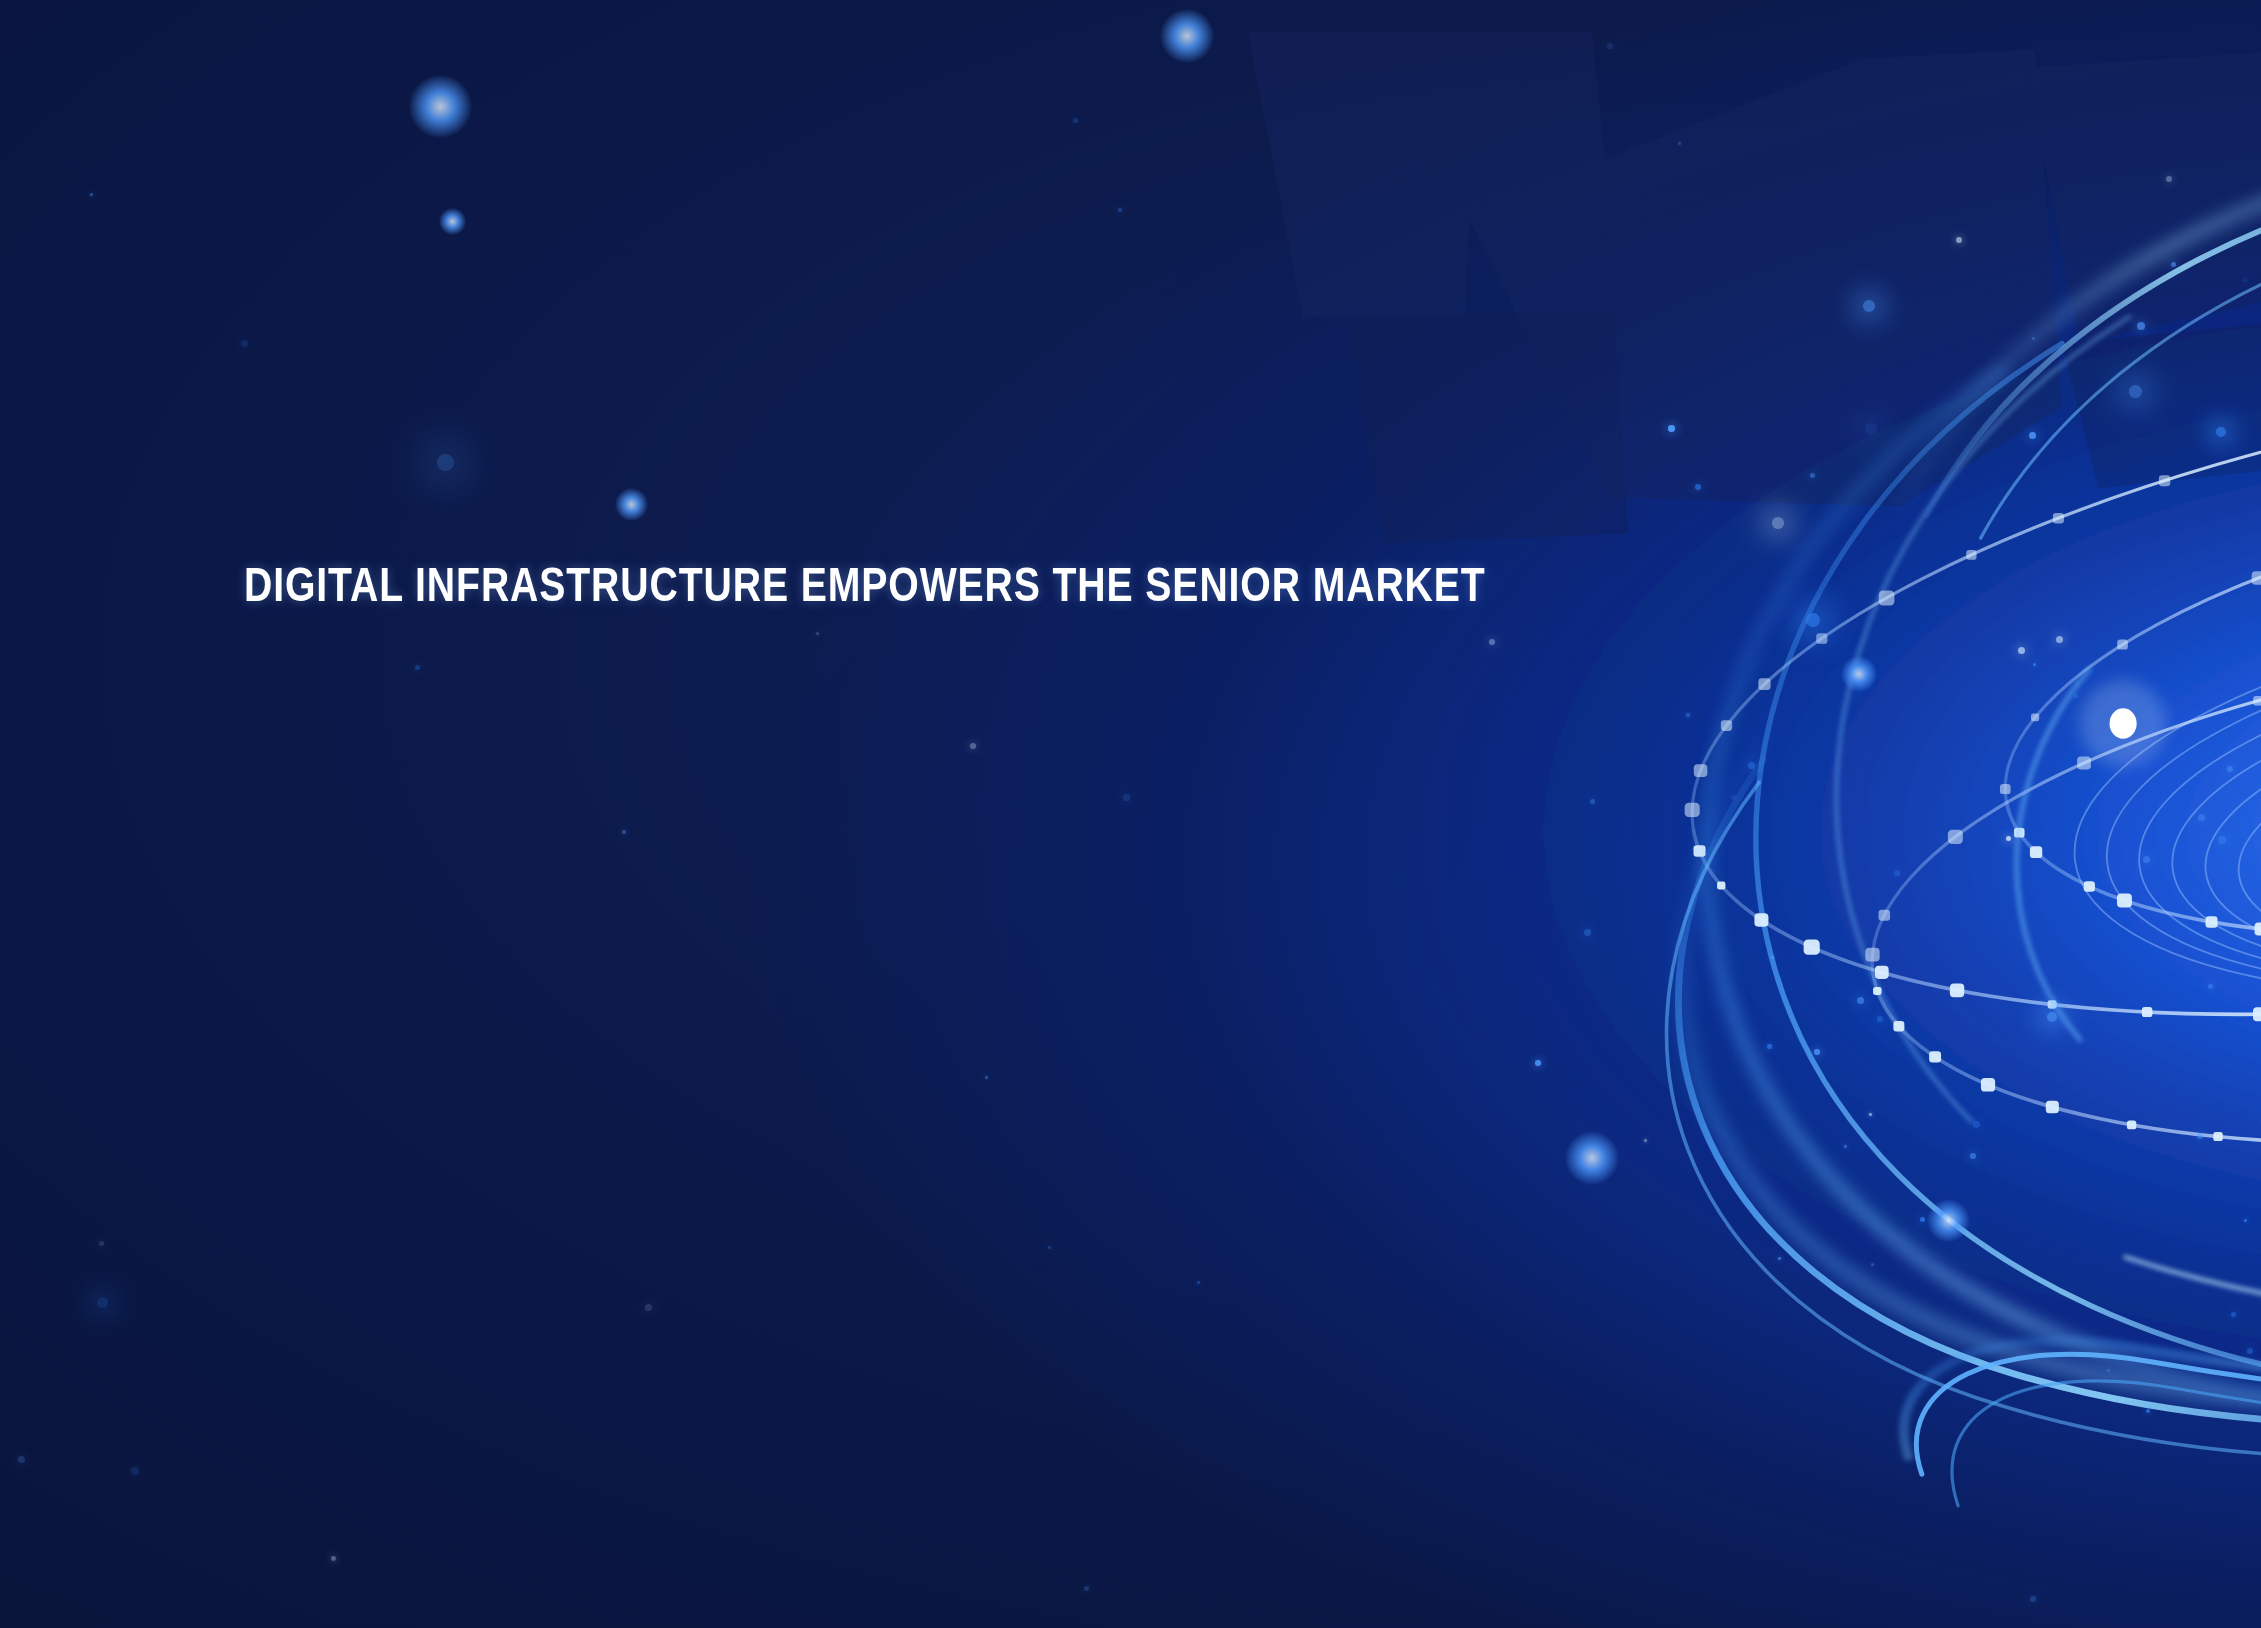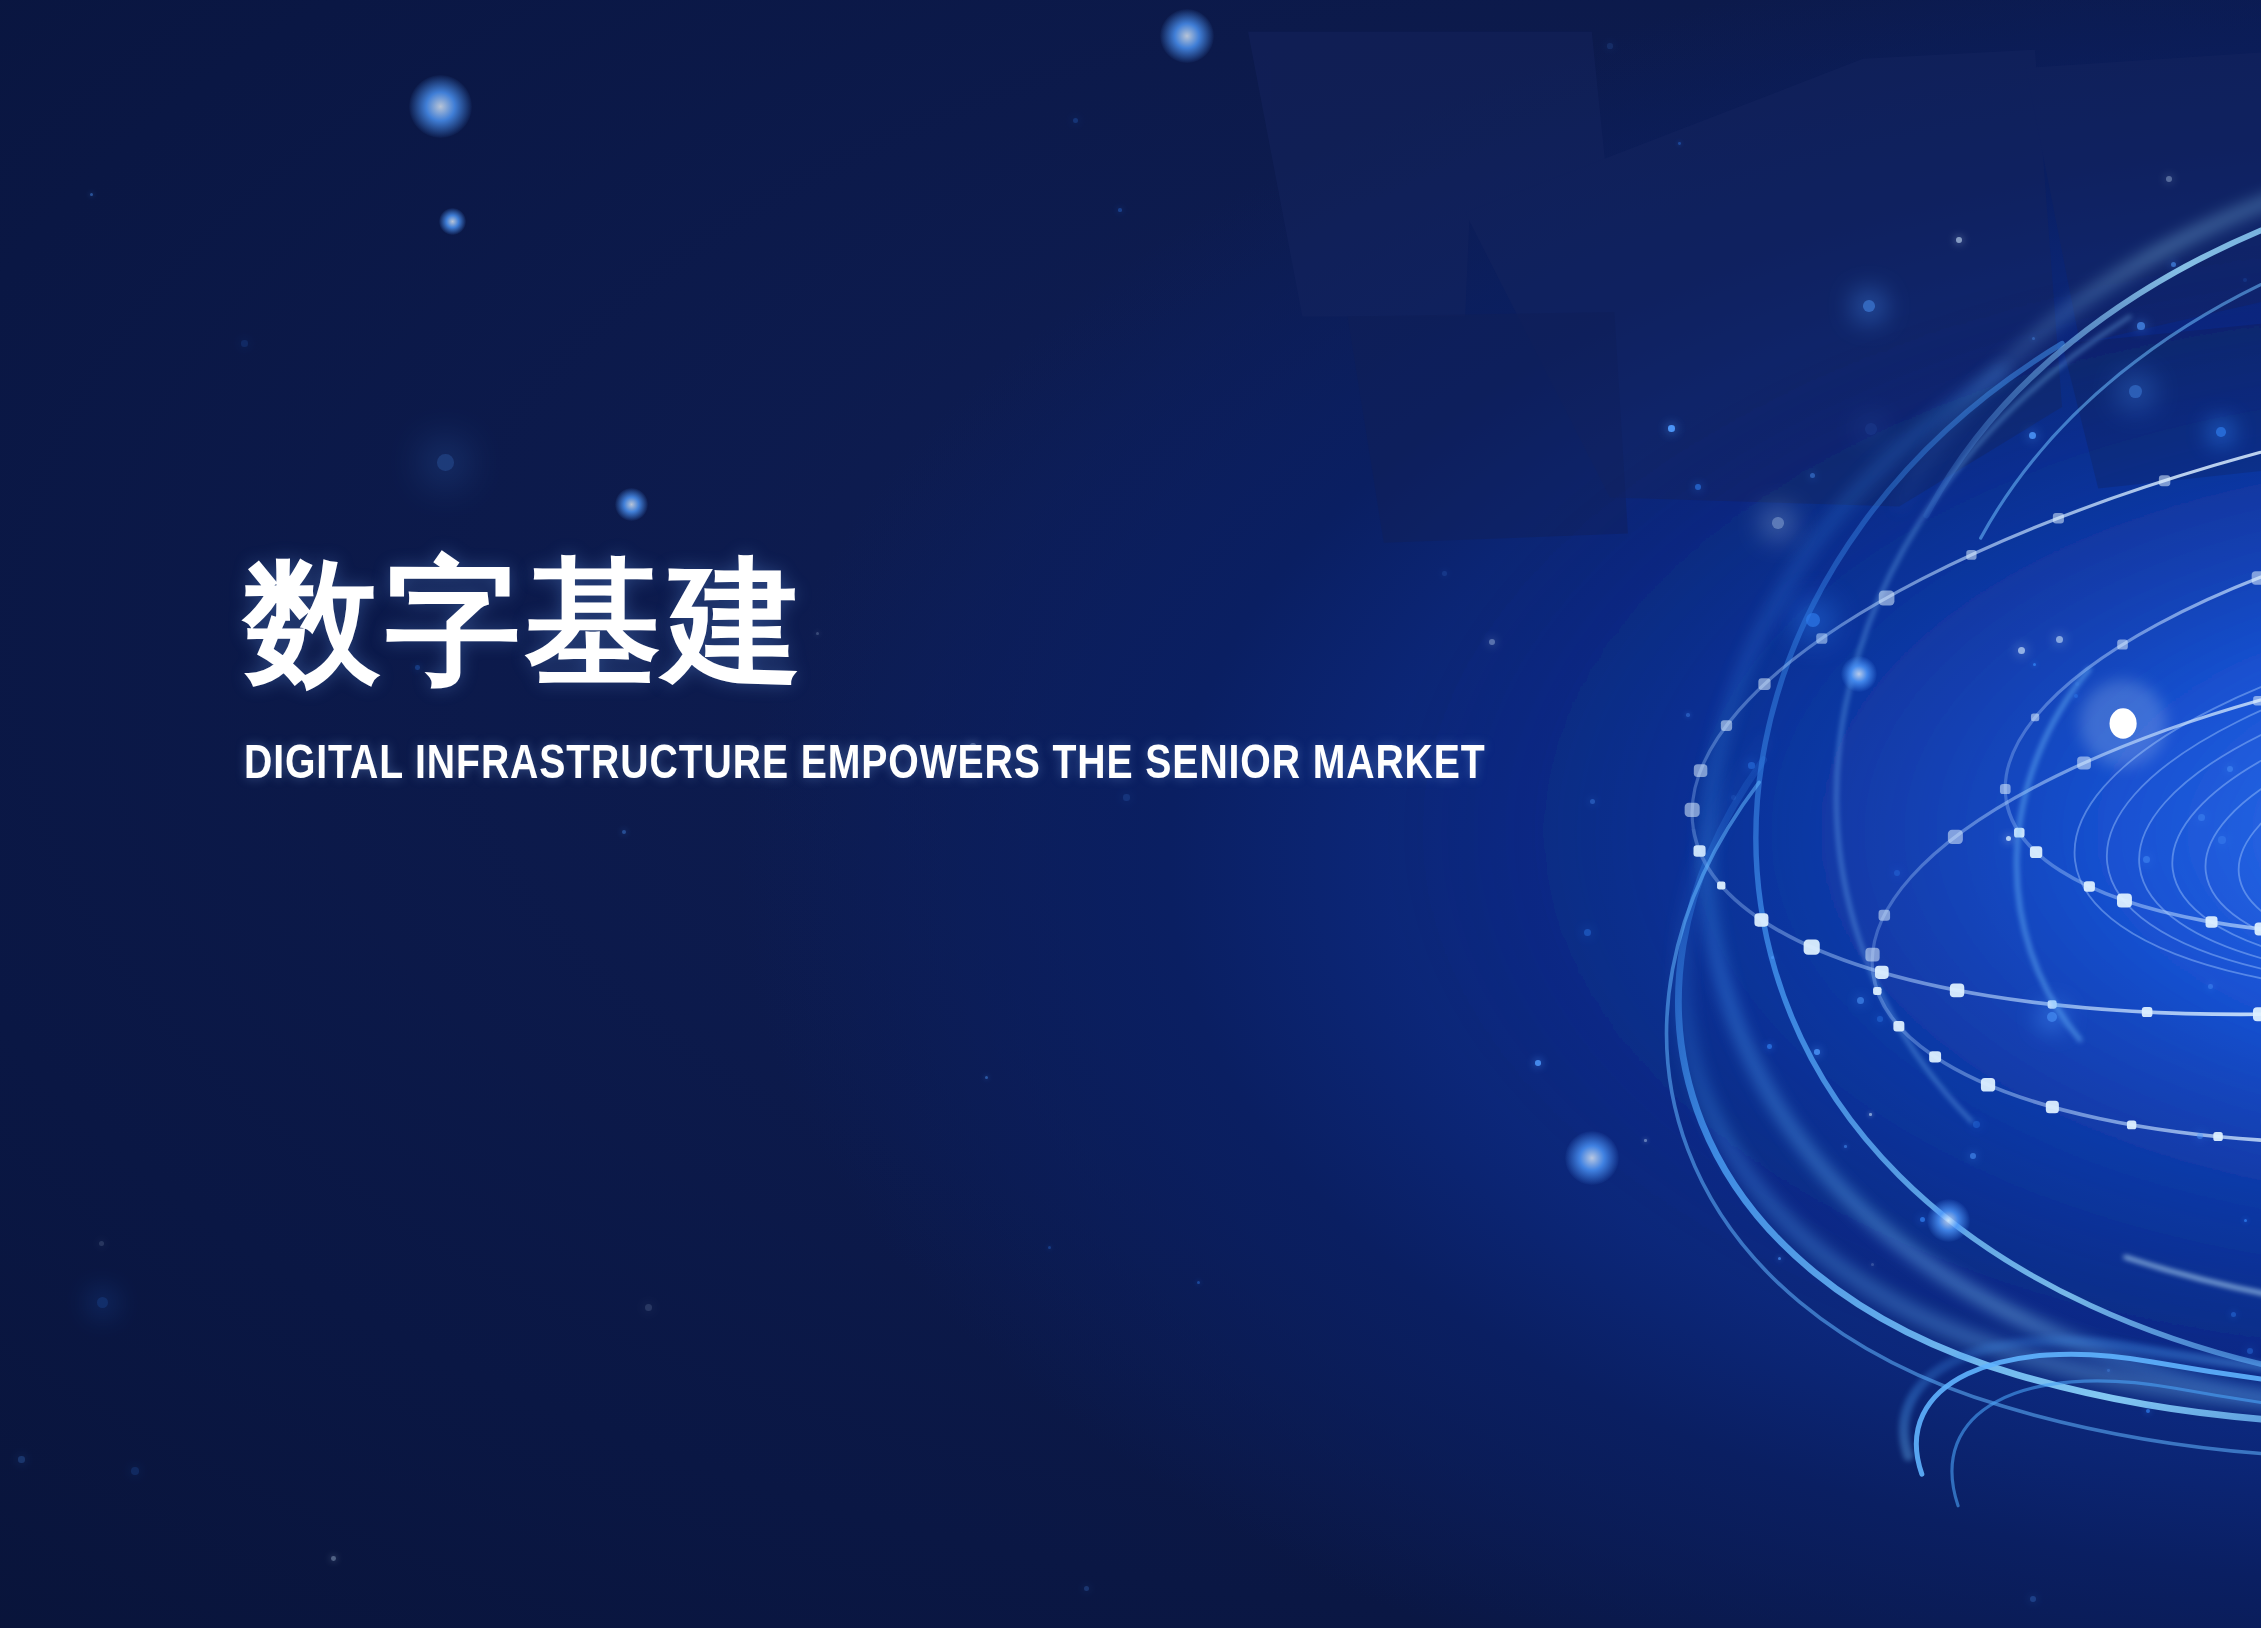--- a/index.html
+++ b/index.html
@@ -488,18 +488,17 @@
       <div class="dot" style="left: 409px; top: 75px; width: 63px; height: 63px; background: radial-gradient(circle, rgb(232, 244, 255) 0%, rgb(79, 155, 255) 32%, rgba(30, 90, 220, 0) 72%); opacity: 0.78;"></div>
       <div class="dot" style="left: 1160px; top: 9px; width: 54px; height: 54px; background: radial-gradient(circle, rgb(232, 244, 255) 0%, rgb(79, 155, 255) 32%, rgba(30, 90, 220, 0) 72%); opacity: 0.78;"></div>
       <div class="dot" style="left: 615px; top: 488px; width: 33px; height: 33px; background: radial-gradient(circle, rgb(232, 244, 255) 0%, rgb(79, 155, 255) 32%, rgba(30, 90, 220, 0) 72%); opacity: 0.78;"></div>
       <div class="dot" style="left: 1841px; top: 656px; width: 36px; height: 36px; background: radial-gradient(circle, rgb(232, 244, 255) 0%, rgb(79, 155, 255) 32%, rgba(30, 90, 220, 0) 72%); opacity: 0.78;"></div>
       <div class="dot" style="left: 1565px; top: 1131px; width: 54px; height: 54px; background: radial-gradient(circle, rgb(232, 244, 255) 0%, rgb(79, 155, 255) 32%, rgba(30, 90, 220, 0) 72%); opacity: 0.78;"></div>
       <div class="dot" style="left: 1927px; top: 1199px; width: 43px; height: 43px; background: radial-gradient(circle, rgb(232, 244, 255) 0%, rgb(79, 155, 255) 32%, rgba(30, 90, 220, 0) 72%); opacity: 0.78;"></div>
       <div class="dot" style="left: 439px; top: 208px; width: 27px; height: 27px; background: radial-gradient(circle, rgb(232, 244, 255) 0%, rgb(79, 155, 255) 32%, rgba(30, 90, 220, 0) 72%); opacity: 0.78;"></div>
     </div>
 
   <div id="text-block">
-    <div class="cn-line">数字基建</div>
     <div id="subtitle">DIGITAL INFRASTRUCTURE EMPOWERS THE SENIOR MARKET</div>
   </div>
 
 </div>
 
 
 </body></html>

